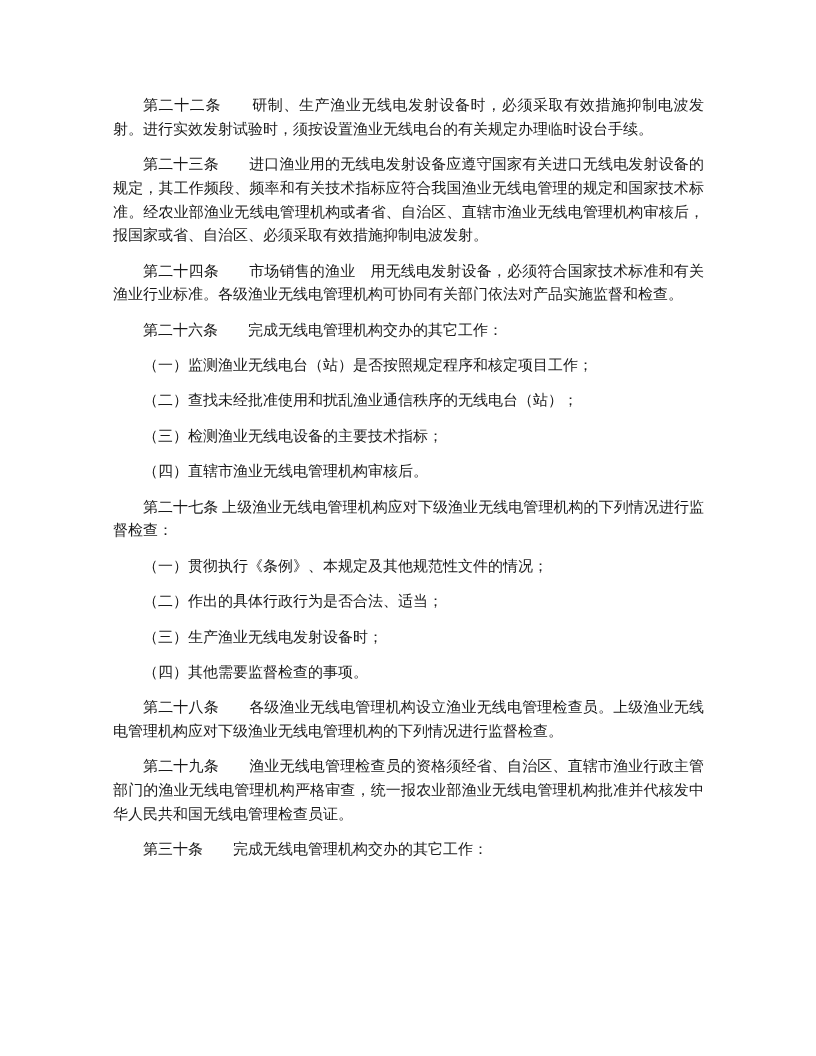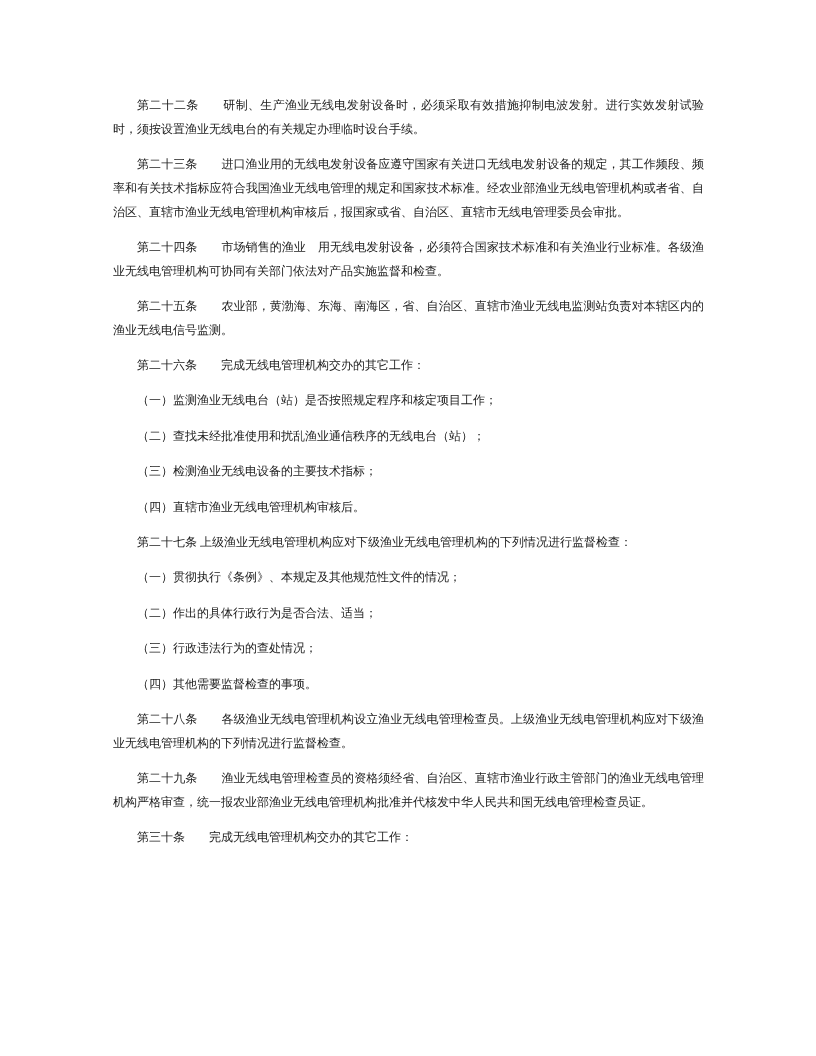--- a/index.html
+++ b/index.html
@@ -10,48 +10,47 @@
   .page {
     position: relative;
     width: 816px;
     height: 1056px;
     margin: 0 auto;
     background: #ffffff;
     box-sizing: border-box;
     padding: 94px 112px 0 113px;
     overflow: hidden;
     font-family: "Liberation Serif", "DejaVu Serif", serif;
-    font-size: 12px;
+    font-size: 15px;
     line-height: 23.7px;
     color: #1a1a1a;
   }
   .doc p {
     margin: 0 0 11.7px 0;
     text-indent: 2em;
     text-align: justify;
     letter-spacing: 0;
     word-break: break-all;
   }
 </style>
 </head>
 <body>
 
 <div class="page">
   <div class="doc">
     <p>第二十二条　　研制、生产渔业无线电发射设备时，必须采取有效措施抑制电波发射。进行实效发射试验时，须按设置渔业无线电台的有关规定办理临时设台手续。</p>
-    <p>第二十三条　　进口渔业用的无线电发射设备应遵守国家有关进口无线电发射设备的规定，其工作频段、频率和有关技术指标应符合我国渔业无线电管理的规定和国家技术标准。经农业部渔业无线电管理机构或者省、自治区、直辖市渔业无线电管理机构审核后，报国家或省、自治区、直辖市无线电管理委员会审批。</p>
+    <p>第二十三条　　进口渔业用的无线电发射设备应遵守国家有关进口无线电发射设备的规定，其工作频段、频率和有关技术指标应符合我国渔业无线电管理的规定和国家技术标准。经农业部渔业无线电管理机构或者省、自治区、直辖市渔业无线电管理机构审核后，报国家或省、自治区、必须采取有效措施抑制电波发射。</p>
     <p>第二十四条　　市场销售的渔业　用无线电发射设备，必须符合国家技术标准和有关渔业行业标准。各级渔业无线电管理机构可协同有关部门依法对产品实施监督和检查。</p>
-    <p>第二十五条　　农业部，黄渤海、东海、南海区，省、自治区、直辖市渔业无线电监测站负责对本辖区内的渔业无线电信号监测。</p>
     <p>第二十六条　　完成无线电管理机构交办的其它工作：</p>
     <p>（一）监测渔业无线电台（站）是否按照规定程序和核定项目工作；</p>
     <p>（二）查找未经批准使用和扰乱渔业通信秩序的无线电台（站）；</p>
     <p>（三）检测渔业无线电设备的主要技术指标；</p>
     <p>（四）直辖市渔业无线电管理机构审核后。</p>
     <p>第二十七条 上级渔业无线电管理机构应对下级渔业无线电管理机构的下列情况进行监督检查：</p>
     <p>（一）贯彻执行《条例》、本规定及其他规范性文件的情况；</p>
     <p>（二）作出的具体行政行为是否合法、适当；</p>
-    <p>（三）行政违法行为的查处情况；</p>
+    <p>（三）生产渔业无线电发射设备时；</p>
     <p>（四）其他需要监督检查的事项。</p>
     <p>第二十八条　　各级渔业无线电管理机构设立渔业无线电管理检查员。上级渔业无线电管理机构应对下级渔业无线电管理机构的下列情况进行监督检查。</p>
     <p>第二十九条　　渔业无线电管理检查员的资格须经省、自治区、直辖市渔业行政主管部门的渔业无线电管理机构严格审查，统一报农业部渔业无线电管理机构批准并代核发中华人民共和国无线电管理检查员证。</p>
     <p>第三十条　　完成无线电管理机构交办的其它工作：</p>
   </div>
 </div>
 
 </body></html>

